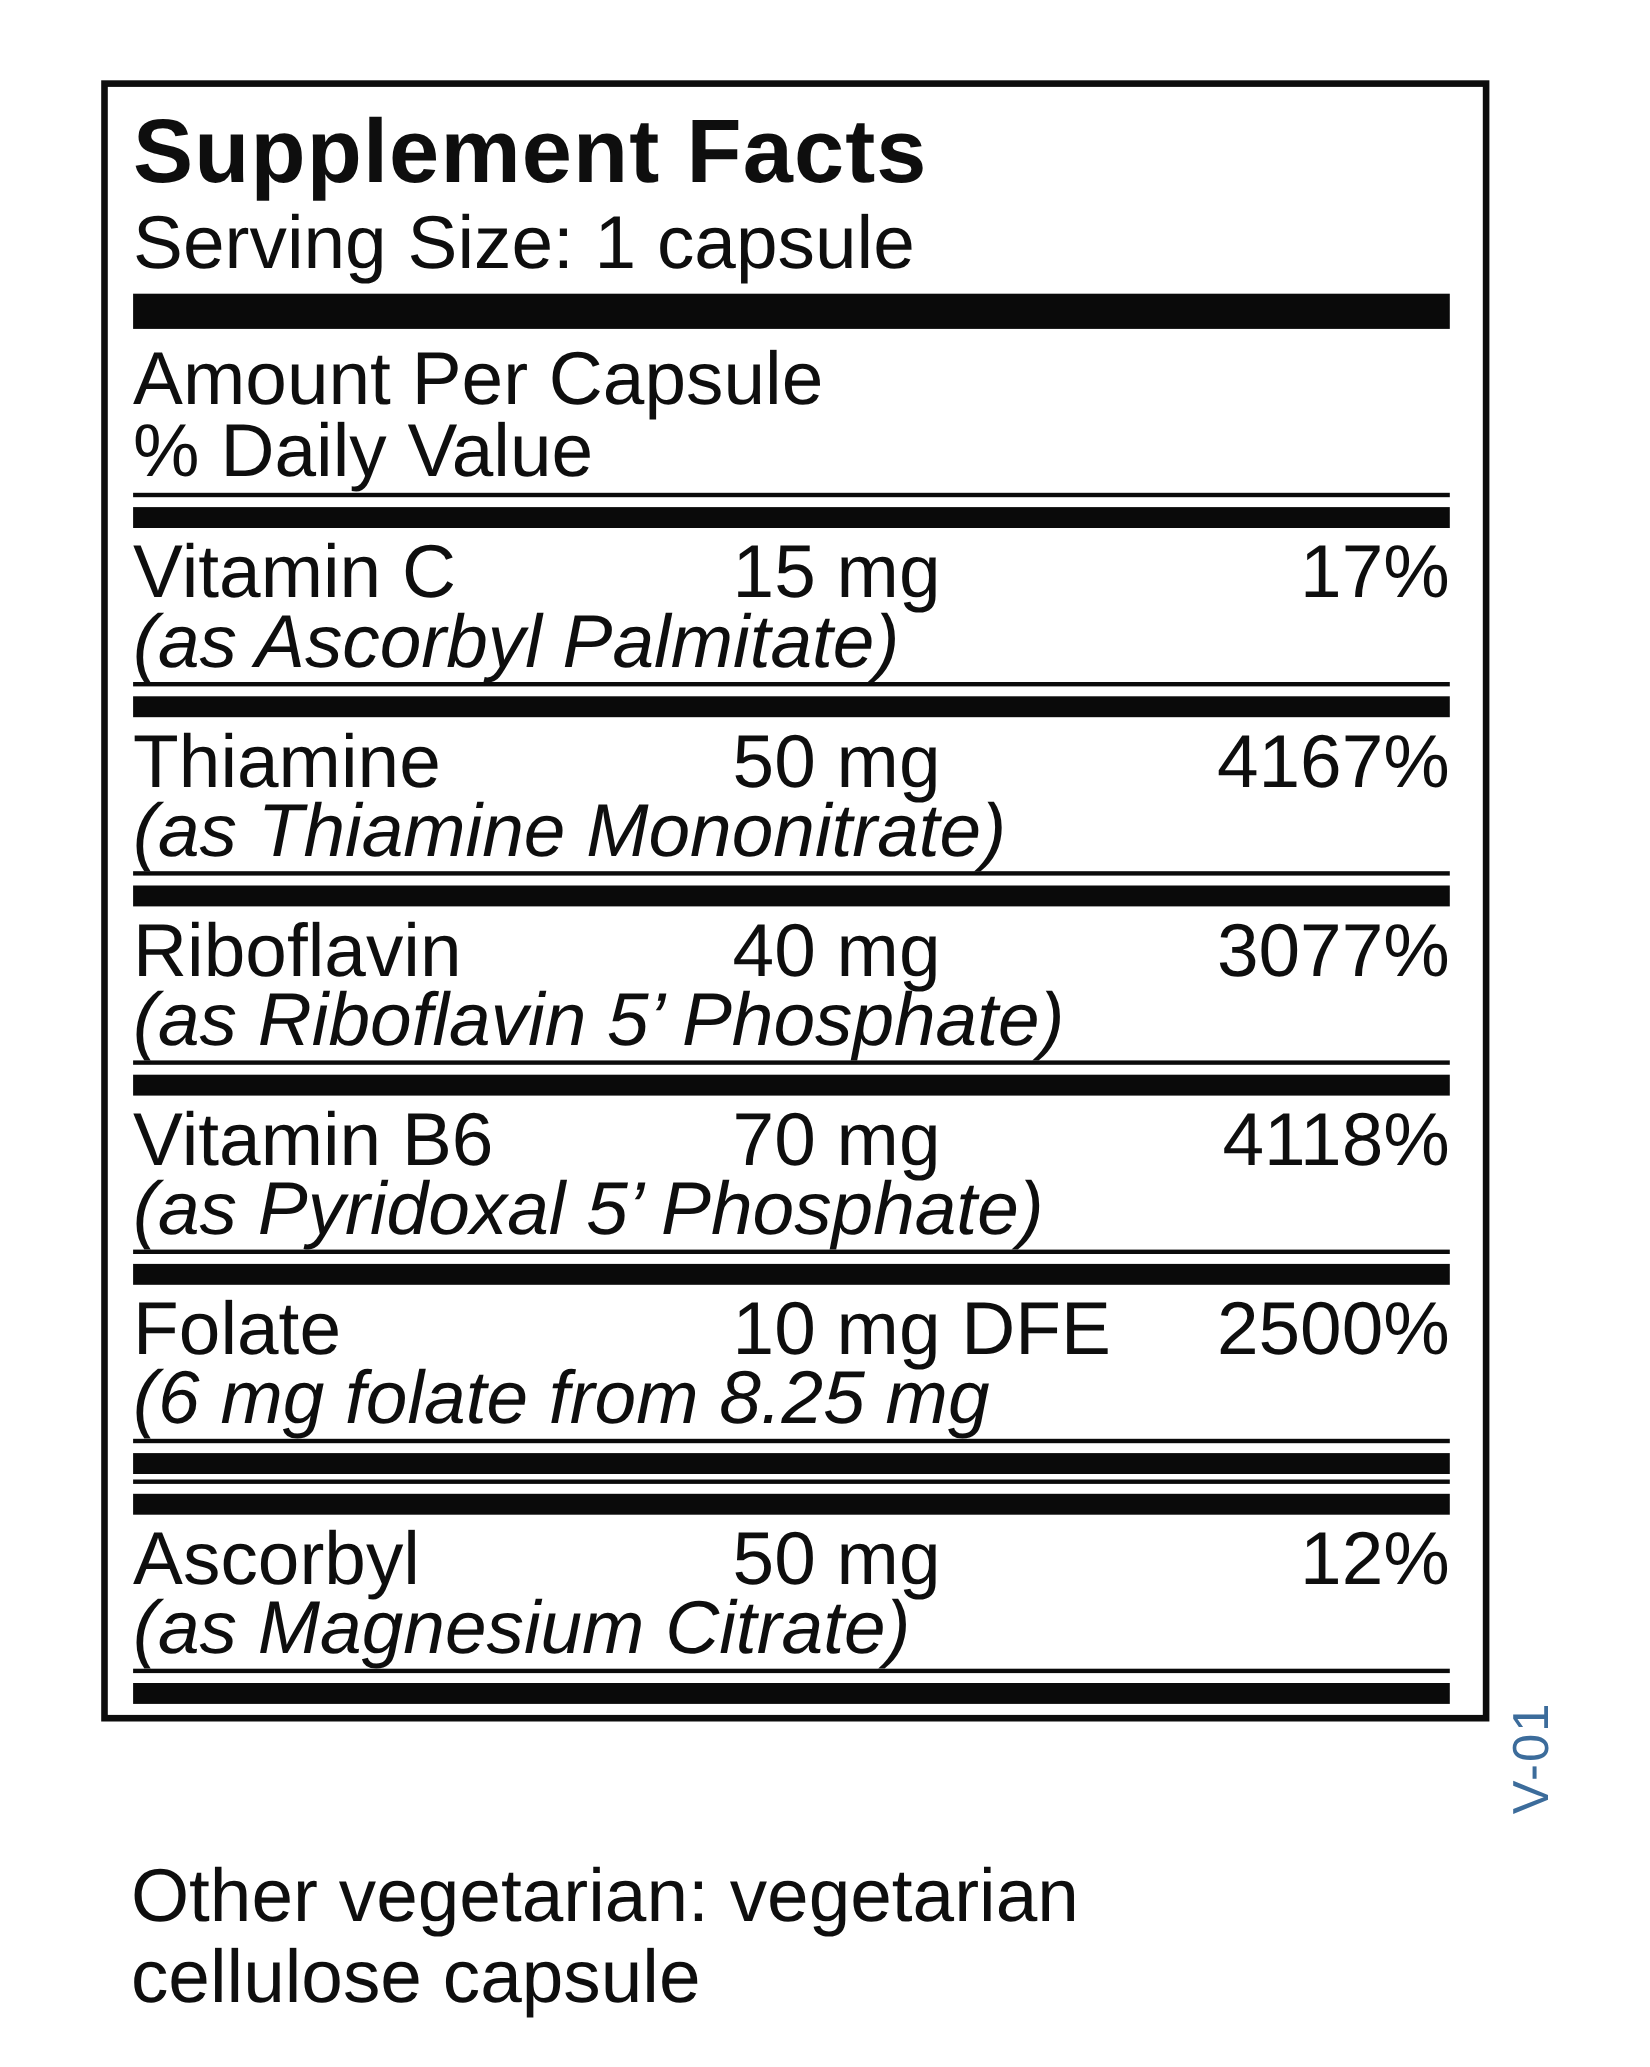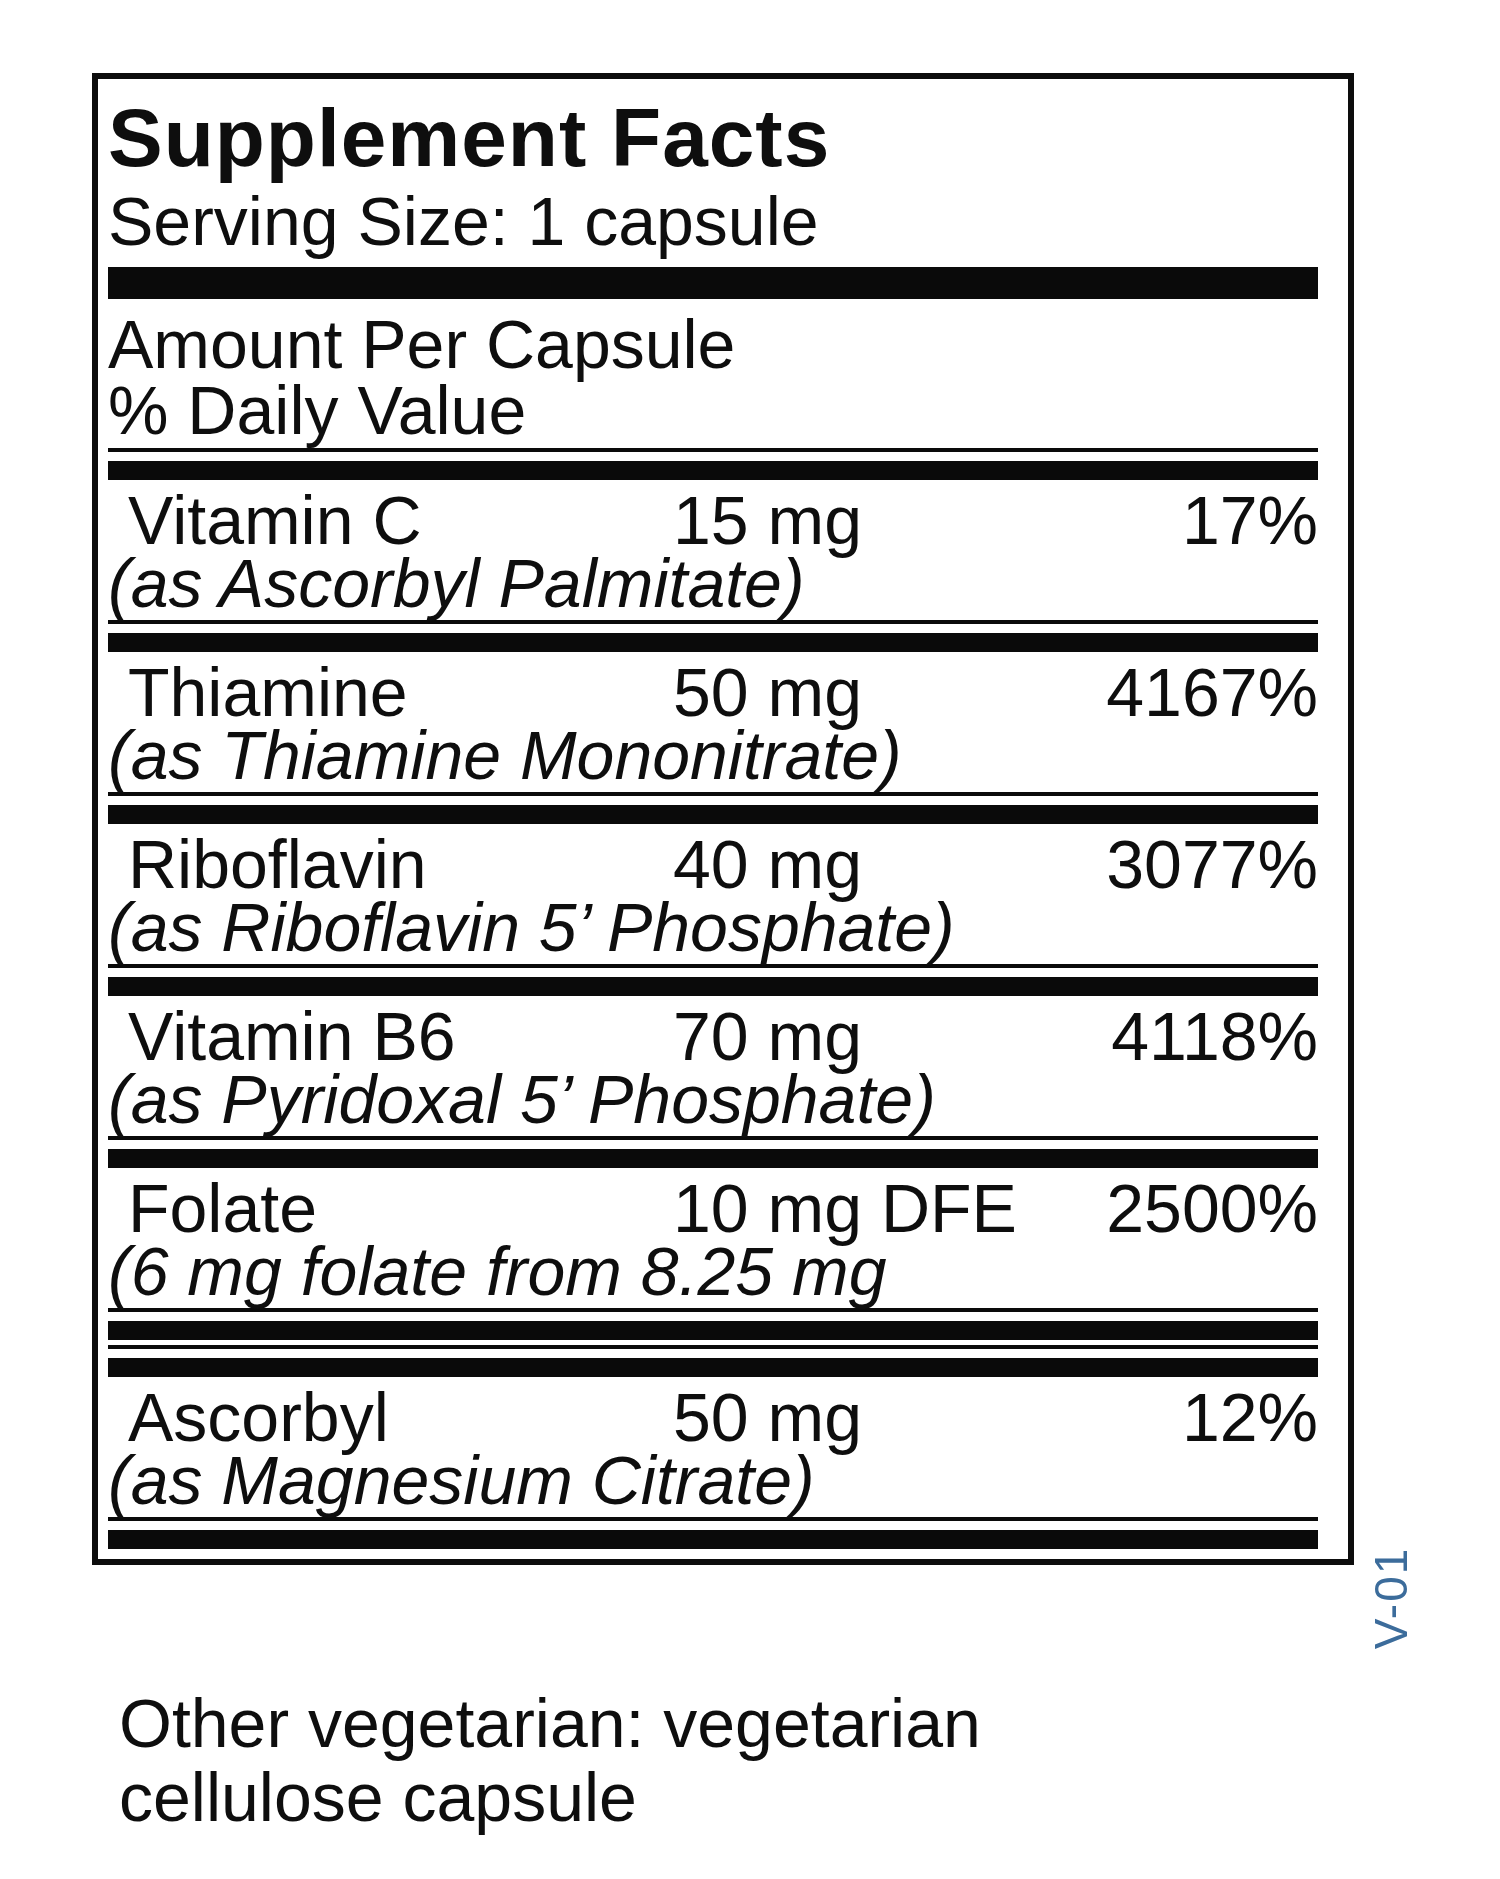--- a/index.html
+++ b/index.html
@@ -11,21 +11,21 @@
     font-family:"Liberation Sans", sans-serif;
     color:#0e0e0e;
     -webkit-font-smoothing:antialiased;
   }
   .facts-box{
     position:absolute;
     left:92px;top:73px;
     width:1262px;
     border:6px solid #0d0d0d;
     box-sizing:border-box;
-    padding:16px 30px 10px 10px;
+    padding:16px 30px 10px 23px;
     background:#ffffff;
   }
   .title{
     font-size:82px;
     font-weight:700;
     letter-spacing:1px;
     line-height:86px;
     white-space:nowrap;
   }
   .serving{
@@ -41,21 +41,21 @@
     font-size:68px;
     line-height:66px;
     margin-top:12px;
     white-space:nowrap;
     flex-direction:column;
   }
   .sep{margin-top:5px;}
   .sep .rule{height:4px;background:#0a0a0a;}
   .sep .bar{height:19px;background:#0a0a0a;margin-top:9px;}
   .nutrient{margin-top:9px;font-size:68px;line-height:63px;}
-  .nutrient .main{display:flex;align-items:baseline;margin-left:20px;}
+  .nutrient .main{display:flex;align-items:baseline;}
   .nutrient .n-name{flex:0 0 545px;white-space:nowrap;}
   .nutrient .n-amount{flex:1 1 auto;text-align:left;white-space:nowrap;}
   .nutrient .n-dv{flex:0 0 auto;text-align:center;white-space:nowrap;margin-left:20px;}
   .nutrient .sub{white-space:nowrap;font-style:italic;}
   .other{
     position:absolute;
     left:119px;top:1686px;
     width:1080px;
     font-size:68px;
     line-height:74px;

